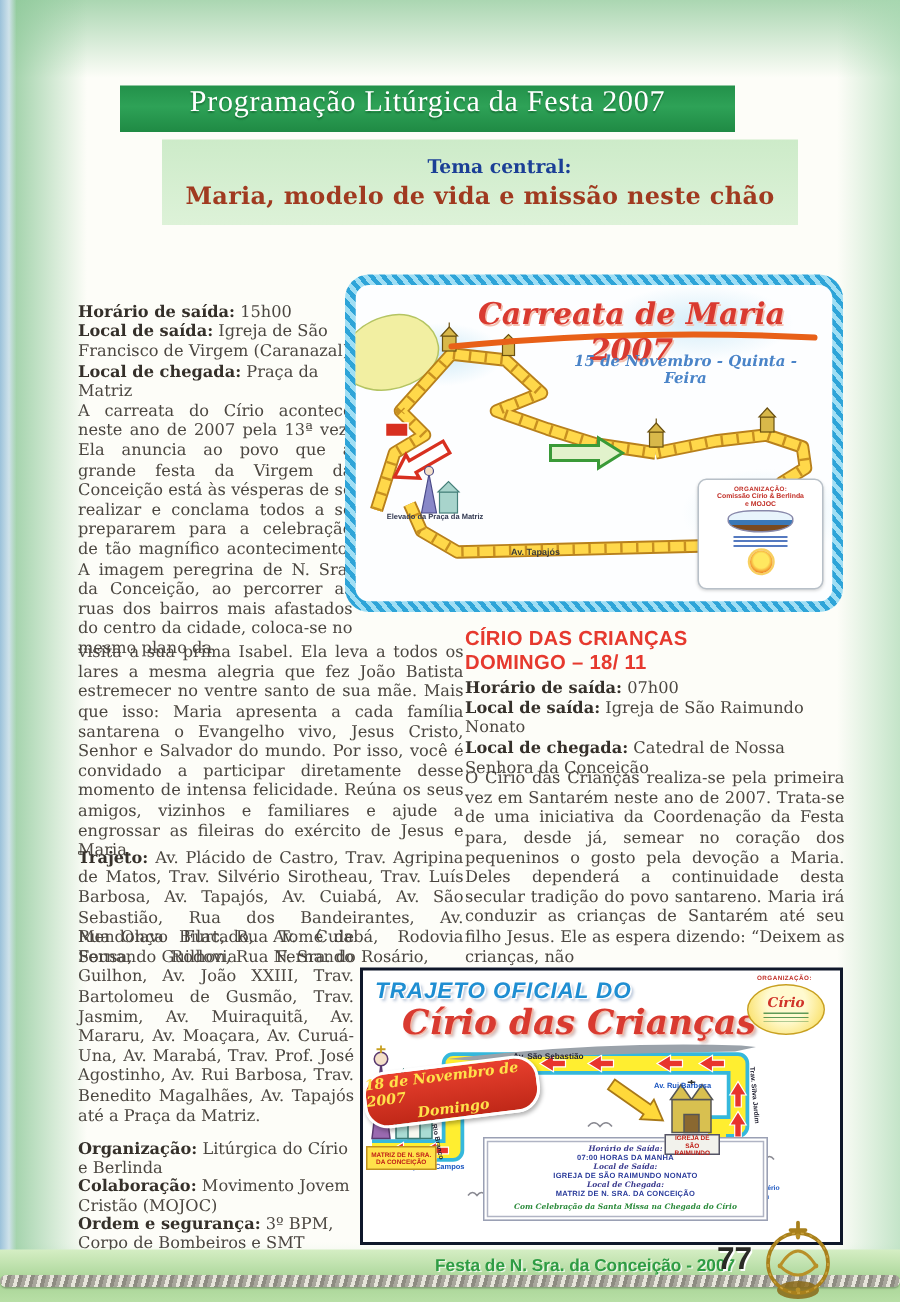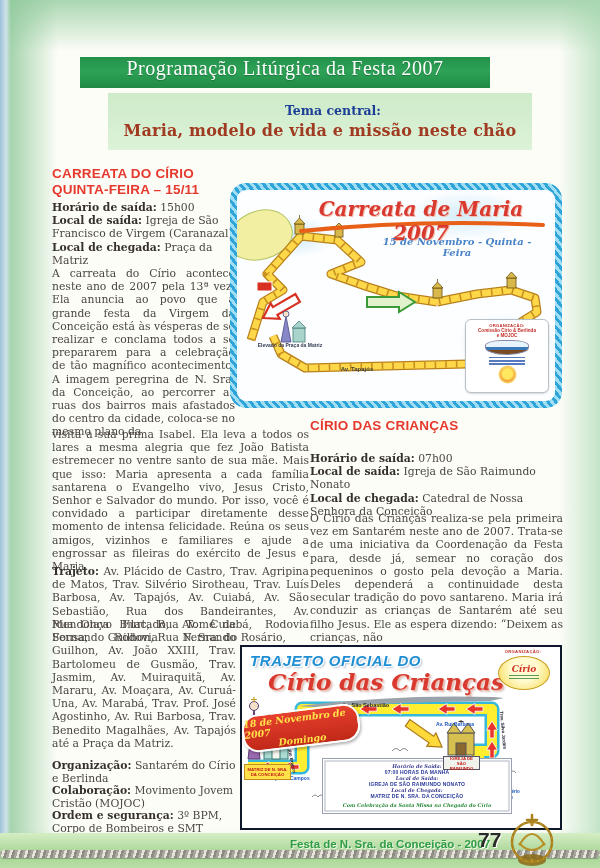--- a/index.html
+++ b/index.html
@@ -129,35 +129,31 @@
   <div class="scan-edge"></div>
 
   <div class="banner">
     <span>Programação Litúrgica da Festa 2007</span>
   </div>
   <div class="theme">
     <div class="theme-label">Tema central:</div>
     <div class="theme-text">Maria, modelo de vida e missão neste chão</div>
   </div>
 
-  <div class="sec-head" id="car-head">
-    <div>CARREATA DO CÍRIO</div>
-    <div>QUINTA-FEIRA – 15/11</div>
-  </div>
   <div class="tb" id="car-info">
     <p><b>Horário de saída:</b> <span>15h00</span></p>
     <p><b>Local de saída:</b> <span>Igreja de São Francisco de Virgem (Caranazal)</span></p>
     <p><b>Local de chegada:</b> <span>Praça da Matriz</span></p>
   </div>
   <p class="tb just" id="car-p1">A carreata do Círio acontece neste ano de 2007 pela 13ª vez. Ela anuncia ao povo que a grande festa da Virgem da Conceição está às vésperas de se realizar e conclama todos a se prepararem para a celebração de tão magnífico acontecimento. A imagem peregrina de N. Sra. da Conceição, ao percorrer as ruas dos bairros mais afastados do centro da cidade, coloca-se no mesmo plano da</p>
   <p class="tb just" id="car-p2">visita a sua prima Isabel. Ela leva a todos os lares a mesma alegria que fez João Batista estremecer no ventre santo de sua mãe. Mais que isso: Maria apresenta a cada família santarena o Evangelho vivo, Jesus Cristo, Senhor e Salvador do mundo. Por isso, você é convidado a participar diretamente desse momento de intensa felicidade. Reúna os seus amigos, vizinhos e familiares e ajude a engrossar as fileiras do exército de Jesus e Maria.</p>
   <p class="tb just" id="car-traj2">Rua Olavo Bilac, Rua Tomé de Sousa, Rodovia Fernando Guilhon, Av. João XXIII, Trav. Bartolomeu de Gusmão, Trav. Jasmim, Av. Muiraquitã, Av. Mararu, Av. Moaçara, Av. Curuá-Una, Av. Marabá, Trav. Prof. José Agostinho, Av. Rui Barbosa, Trav. Benedito Magalhães, Av. Tapajós até a Praça da Matriz.</p>
   <p class="tb just" id="car-traj"><b>Trajeto:</b> <span>Av. Plácido de Castro, Trav. Agripina de Matos, Trav. Silvério Sirotheau, Trav. Luís Barbosa, Av. Tapajós, Av. Cuiabá, Av. São Sebastião, Rua dos Bandeirantes, Av. Mendonça Furtado, Av. Cuiabá, Rodovia Fernando Guilhon, Rua N. Sra. do Rosário,</span></p>
   <div class="tb" id="car-credits">
-    <p><b>Organização:</b> <span>Santarém do Círio e Berlinda</span></p>
+    <p><b>Organização:</b> <span>Litúrgica do Círio e Berlinda</span></p>
     <p><b>Colaboração:</b> <span>Movimento Jovem Cristão (MOJOC)</span></p>
     <p><b>Ordem e segurança:</b> <span>3º BPM, Corpo de Bombeiros e SMT</span></p>
   </div>
 
   <div id="map1">
     <div class="m1-inner">
       <div class="m1-blob"></div>
       <svg class="m1-svg" width="318" height="211" viewBox="0 0 318 211">
 
         <g>
@@ -213,20 +209,21 @@
         <div class="m1-org-t3">e MOJOC</div>
         <div class="m1-org-boat"></div>
         <div class="m1-org-lines"></div>
         <div class="m1-org-sun"></div>
       </div>
     </div>
   </div>
 
   <div class="sec-head" id="cri-head">
     <div>CÍRIO DAS CRIANÇAS</div>
+    <div>DOMINGO – 18/ 11</div>
   </div>
   <div class="tb" id="cri-info">
     <p><b>Horário de saída:</b> <span>07h00</span></p>
     <p><b>Local de saída:</b> <span>Igreja de São Raimundo Nonato</span></p>
     <p><b>Local de chegada:</b> <span>Catedral de Nossa Senhora da Conceição</span></p>
   </div>
   <p class="tb just" id="cri-p">O Círio das Crianças realiza-se pela primeira vez em Santarém neste ano de 2007. Trata-se de uma iniciativa da Coordenação da Festa para, desde já, semear no coração dos pequeninos o gosto pela devoção a Maria. Deles dependerá a continuidade desta secular tradição do povo santareno. Maria irá conduzir as crianças de Santarém até seu filho Jesus. Ele as espera dizendo: “Deixem as crianças, não</p>
 
   <div id="map2">
     <svg class="m2-svg" width="318" height="181" viewBox="0 0 318 181">

